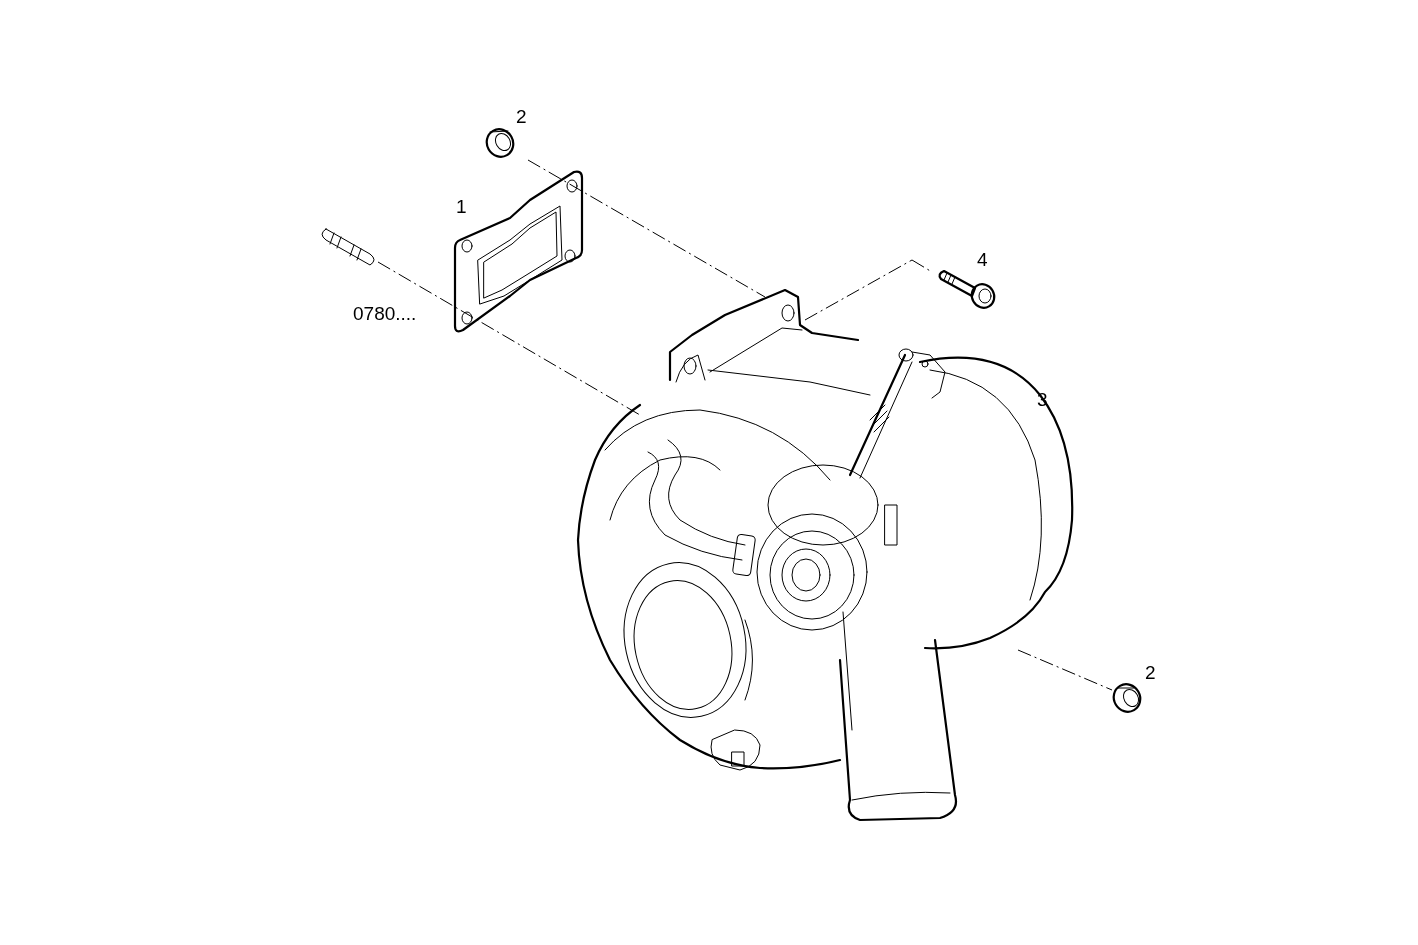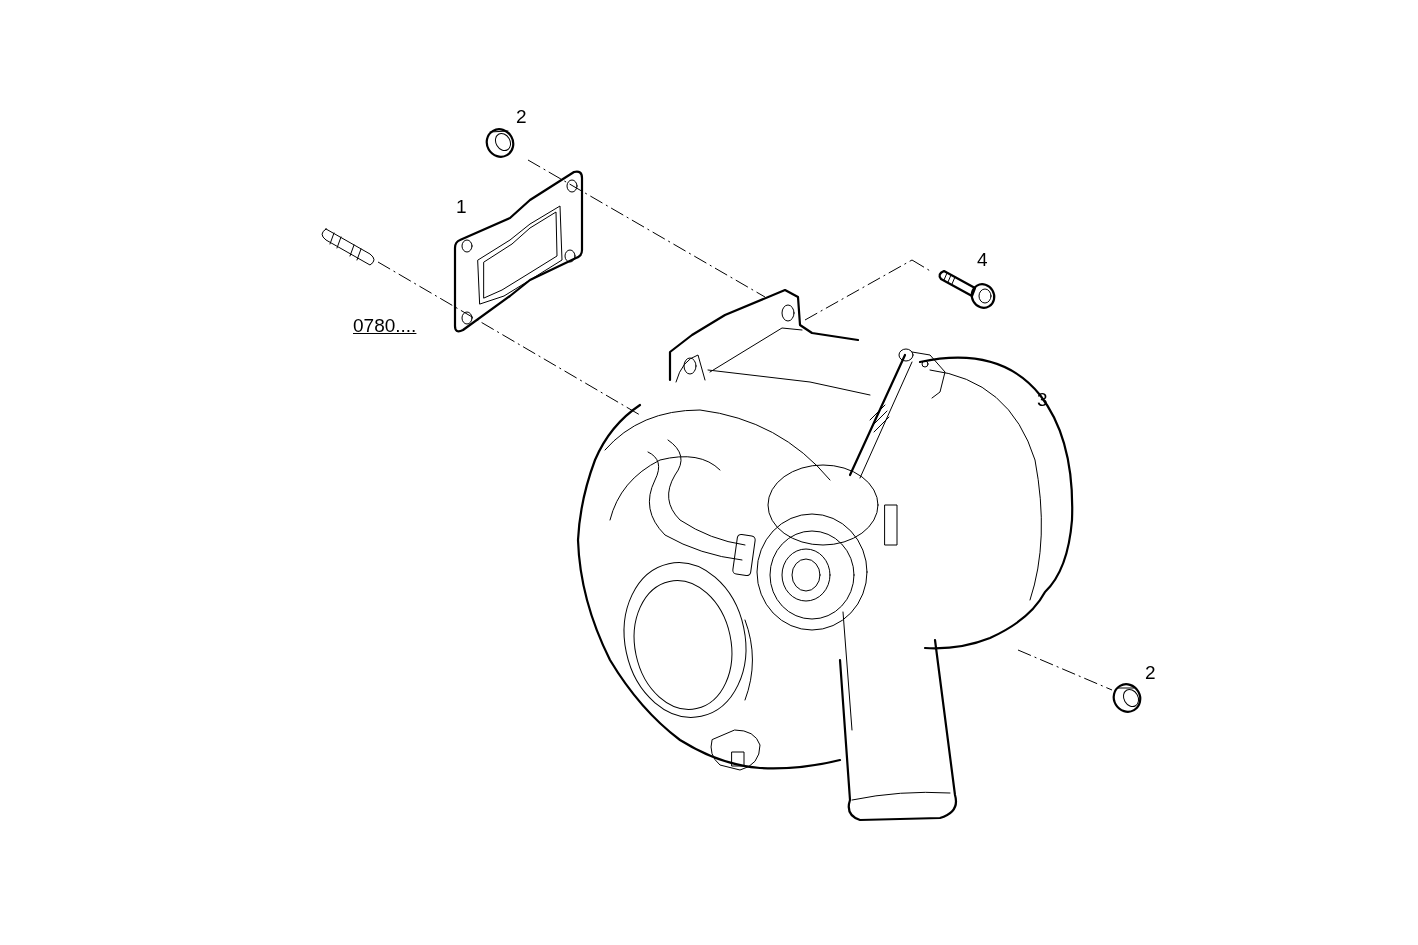--- a/index.html
+++ b/index.html
@@ -109,14 +109,14 @@
       <rect class="thin" x="732" y="752" width="12" height="14"></rect>
     </g>
   </svg>
 
   
   <span class="lbl" style="left:456px; top:197px;">1</span>
   <span class="lbl" style="left:516px; top:107px;">2</span>
   <span class="lbl" style="left:1037px; top:390px;">3</span>
   <span class="lbl" style="left:977px; top:250px;">4</span>
   <span class="lbl" style="left:1145px; top:663px;">2</span>
-  <span class="lbl" style="left:353px; top:316px;text-decoration:underline;">0780....</span>
+  <span class="lbl" style="left:353px; top:304px;">0780....</span>
 </div>
 
 </body></html>

